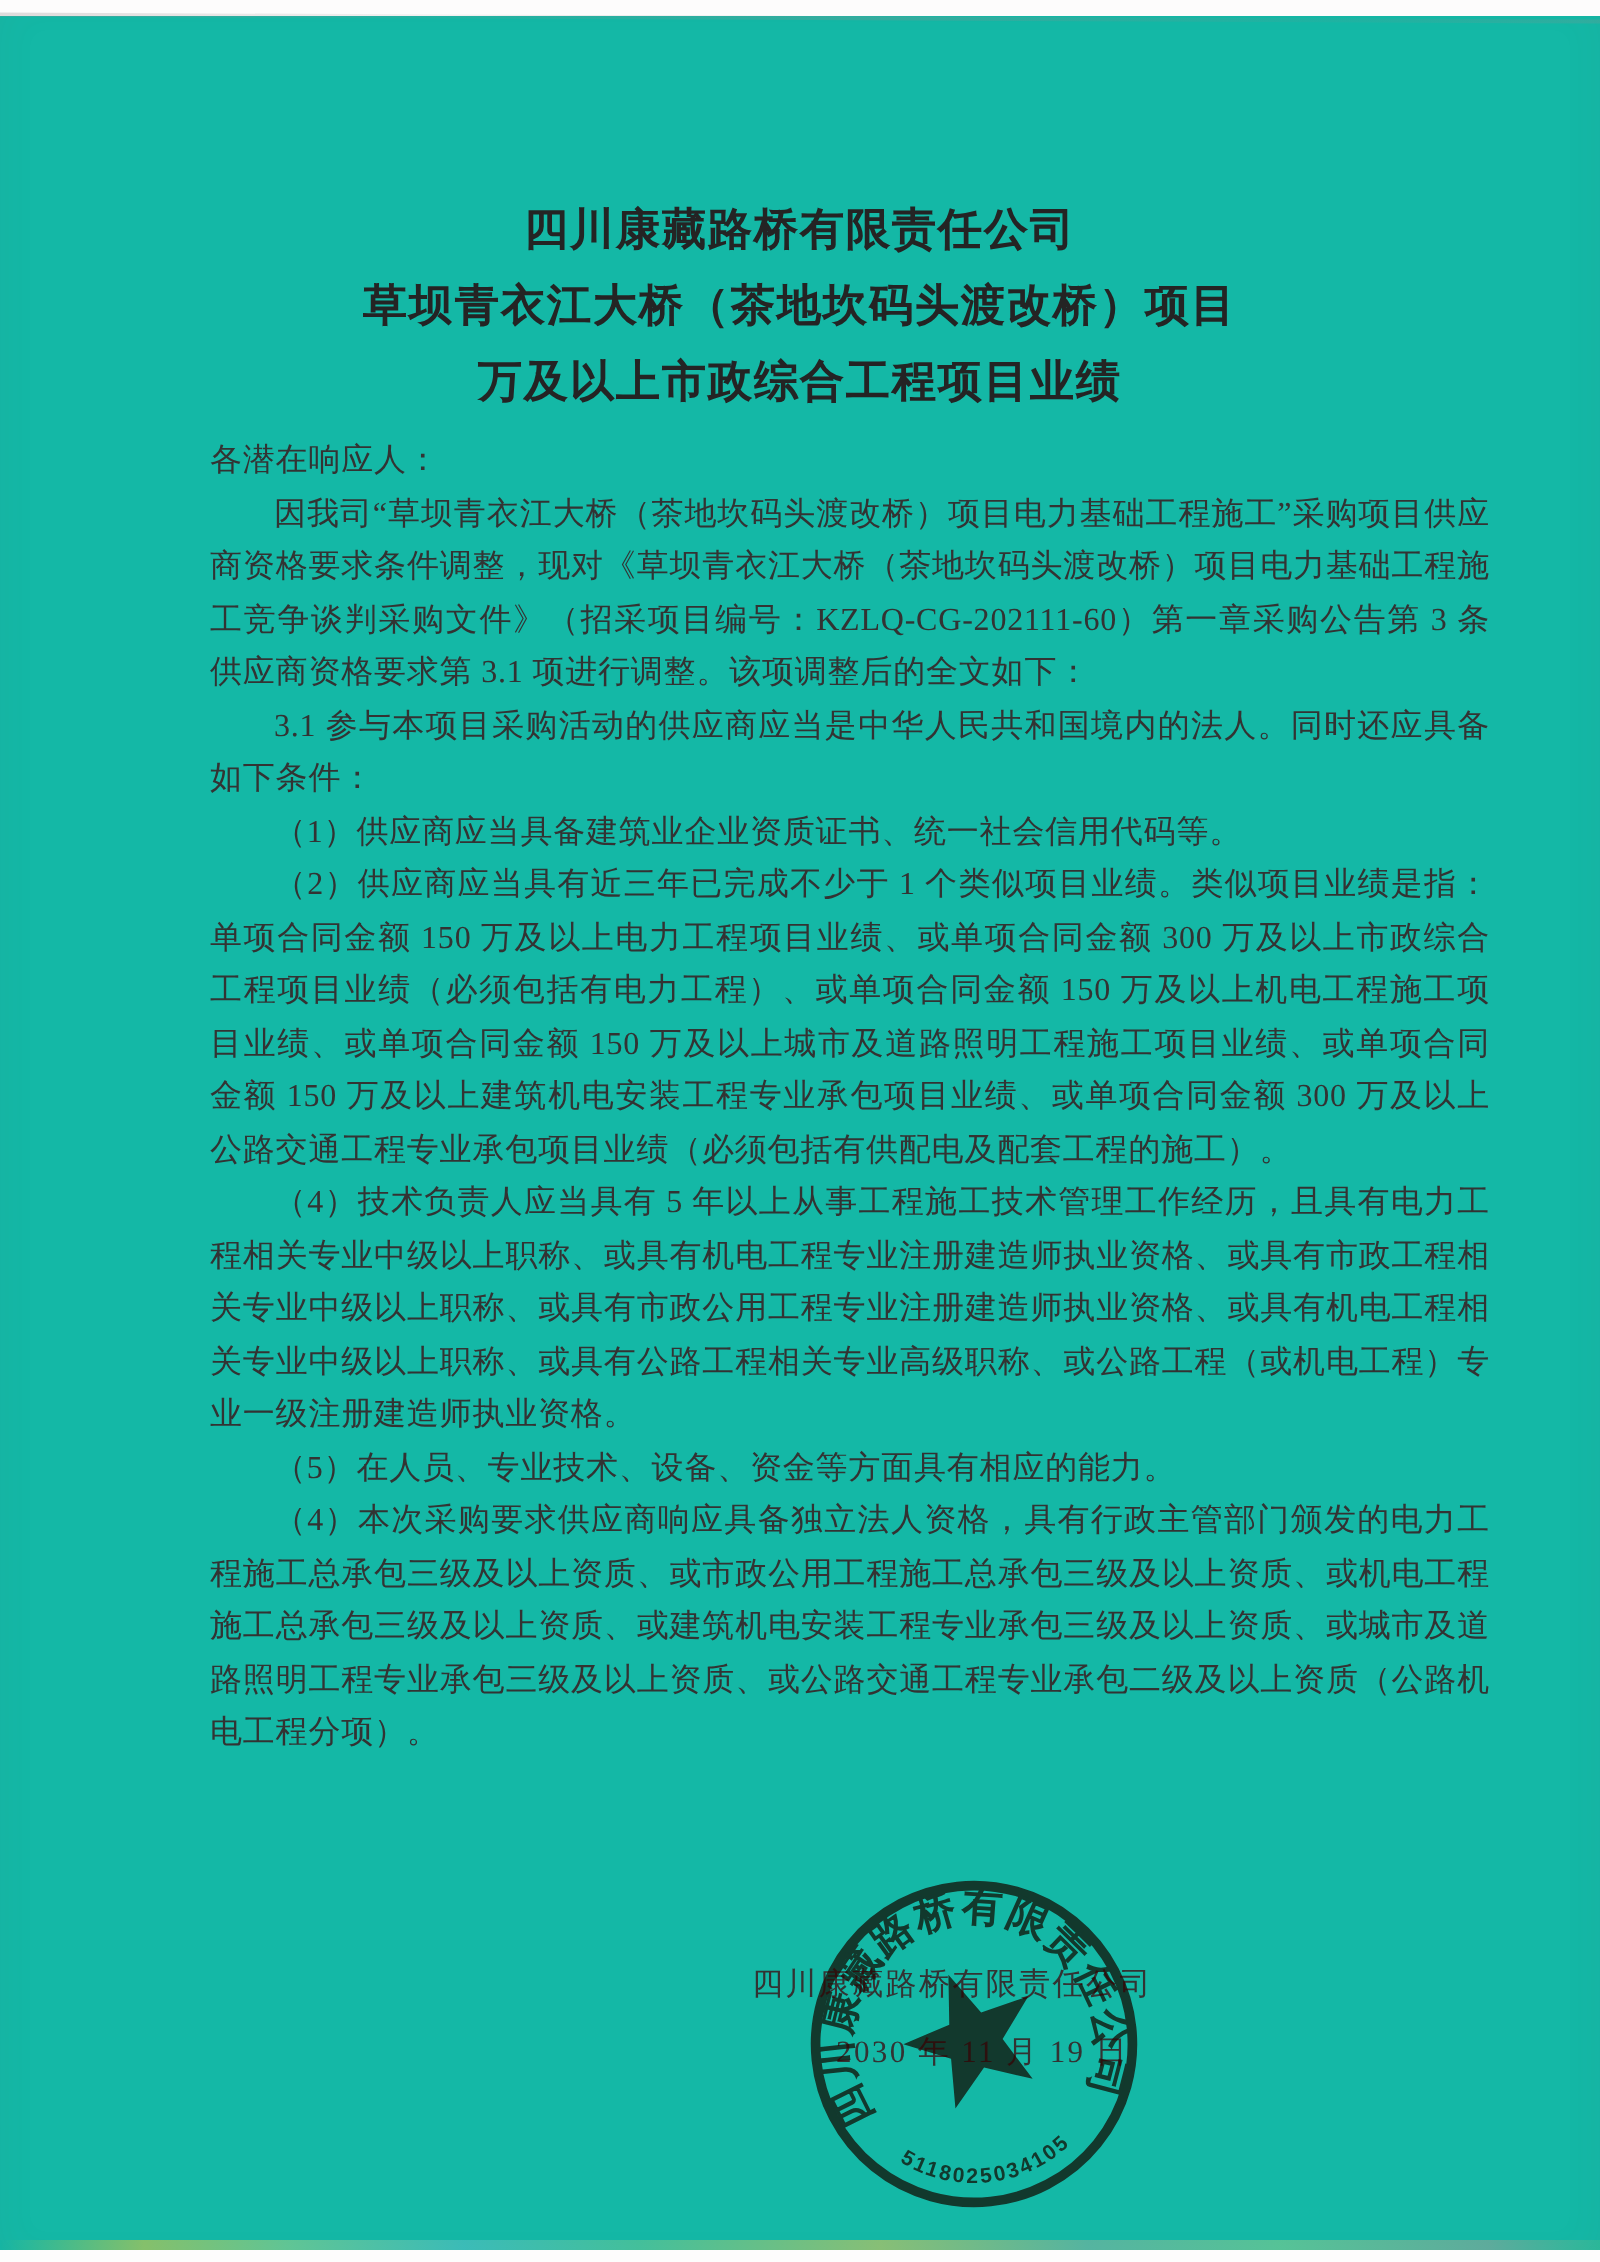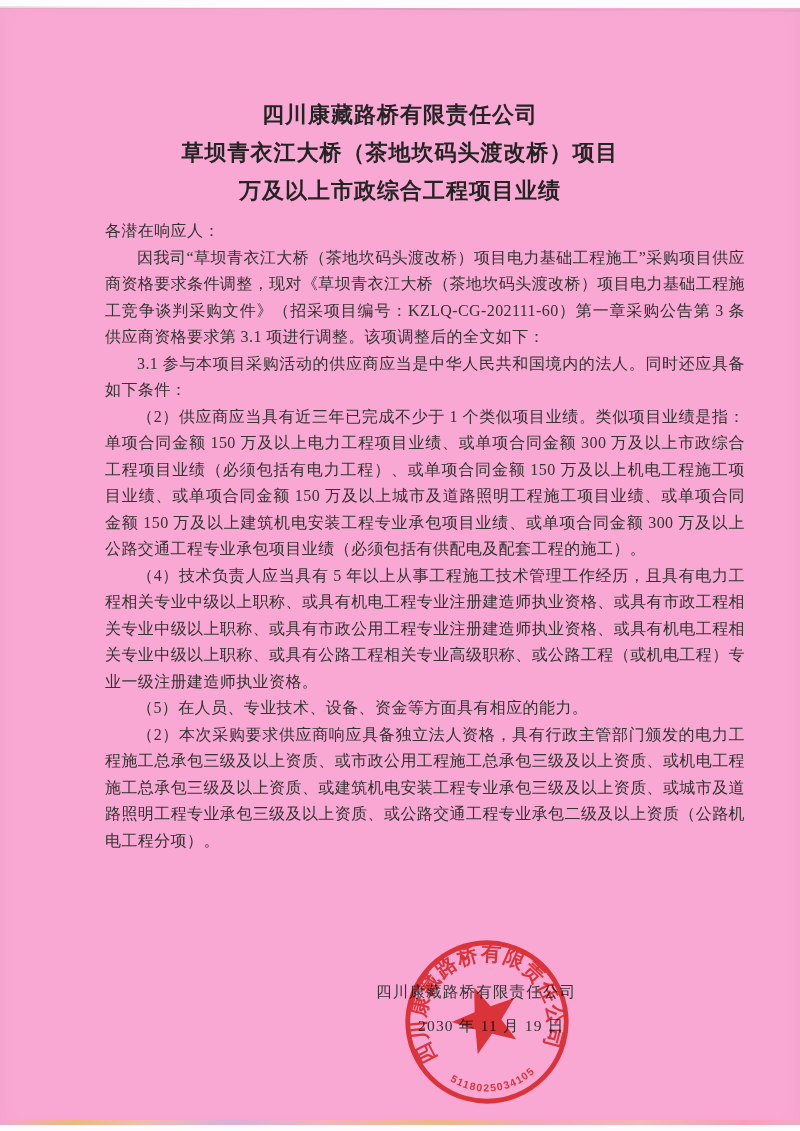--- a/index.html
+++ b/index.html
@@ -1,18 +1,18 @@
 <!DOCTYPE html>
 <html><head>
 <meta charset="utf-8">
 <style>
   html,body{margin:0;padding:0;background:#d9d9d9;}
   .page{
     position:relative;width:800px;height:1131px;margin:0 auto;
-    background:#f9a8d4;overflow:hidden;
+    background:#14b8a6;overflow:hidden;
     box-shadow:inset 0 0 20px rgba(100,80,80,.06);
     font-family:"Liberation Serif","DejaVu Serif",serif;
     color:#383838;
   }
   
   .top-strip{position:absolute;top:0;left:0;width:800px;height:8px;background:#fdfcfc;}
   .top-line{position:absolute;top:8px;left:-6px;width:812px;height:2px;
     background:linear-gradient(90deg,rgba(150,140,140,.30),rgba(150,140,140,.10) 28%,rgba(150,140,140,.26) 55%,rgba(150,140,140,.08) 82%,rgba(150,140,140,.22));
     transform:rotate(.25deg);}
   .bottom-artifact{position:absolute;left:0;top:1120px;width:800px;height:5px;
@@ -59,24 +59,25 @@
   <div class="title-block">
     <div>四川康藏路桥有限责任公司</div>
     <div>草坝青衣江大桥（茶地坎码头渡改桥）项目</div>
     <div>万及以上市政综合工程项目业绩</div>
   </div>
 
   <div class="body-block">
     <p class="salutation">各潜在响应人：</p>
     <p>因我司“草坝青衣江大桥（茶地坎码头渡改桥）项目电力基础工程施工”采购项目供应商资格要求条件调整，现对《草坝青衣江大桥（茶地坎码头渡改桥）项目电力基础工程施工竞争谈判采购文件》（招采项目编号：KZLQ-CG-202111-60）第一章采购公告第 3 条供应商资格要求第 3.1 项进行调整。该项调整后的全文如下：</p>
     <p>3.1 参与本项目采购活动的供应商应当是中华人民共和国境内的法人。同时还应具备如下条件：</p>
+    <p>（1）供应商应当具备建筑业企业资质证书、统一社会信用代码等。</p>
     <p>（2）供应商应当具有近三年已完成不少于 1 个类似项目业绩。类似项目业绩是指：单项合同金额 150 万及以上电力工程项目业绩、或单项合同金额 300 万及以上市政综合工程项目业绩（必须包括有电力工程）、或单项合同金额 150 万及以上机电工程施工项目业绩、或单项合同金额 150 万及以上城市及道路照明工程施工项目业绩、或单项合同金额 150 万及以上建筑机电安装工程专业承包项目业绩、或单项合同金额 300 万及以上公路交通工程专业承包项目业绩（必须包括有供配电及配套工程的施工）。</p>
     <p>（4）技术负责人应当具有 5 年以上从事工程施工技术管理工作经历，且具有电力工程相关专业中级以上职称、或具有机电工程专业注册建造师执业资格、或具有市政工程相关专业中级以上职称、或具有市政公用工程专业注册建造师执业资格、或具有机电工程相关专业中级以上职称、或具有公路工程相关专业高级职称、或公路工程（或机电工程）专业一级注册建造师执业资格。</p>
     <p>（5）在人员、专业技术、设备、资金等方面具有相应的能力。</p>
-    <p>（2）本次采购要求供应商响应具备独立法人资格，具有行政主管部门颁发的电力工程施工总承包三级及以上资质、或市政公用工程施工总承包三级及以上资质、或机电工程施工总承包三级及以上资质、或建筑机电安装工程专业承包三级及以上资质、或城市及道路照明工程专业承包三级及以上资质、或公路交通工程专业承包二级及以上资质（公路机电工程分项）。</p>
+    <p>（4）本次采购要求供应商响应具备独立法人资格，具有行政主管部门颁发的电力工程施工总承包三级及以上资质、或市政公用工程施工总承包三级及以上资质、或机电工程施工总承包三级及以上资质、或建筑机电安装工程专业承包三级及以上资质、或城市及道路照明工程专业承包三级及以上资质、或公路交通工程专业承包二级及以上资质（公路机电工程分项）。</p>
   </div>
 
   <div class="sig-company">四川康藏路桥有限责任公司</div>
   <div class="sig-date">2030 年 11 月 19 日</div>
 
   <svg class="seal" viewBox="0 0 200 200" aria-hidden="true">
     <circle cx="100" cy="100" r="90" fill="none" stroke="#dc352b" stroke-width="5.5"></circle>
     <path id="sealTopArc" d="M 42.7 140.2 A 70 70 0 1 1 157.3 140.2" fill="none"></path>
     <path id="sealBottomArc" d="M 49.2 160.5 A 79 79 0 0 0 150.8 160.5" fill="none"></path>
     <text font-size="23" font-weight="bold" fill="#dc352b" letter-spacing="1.5">

